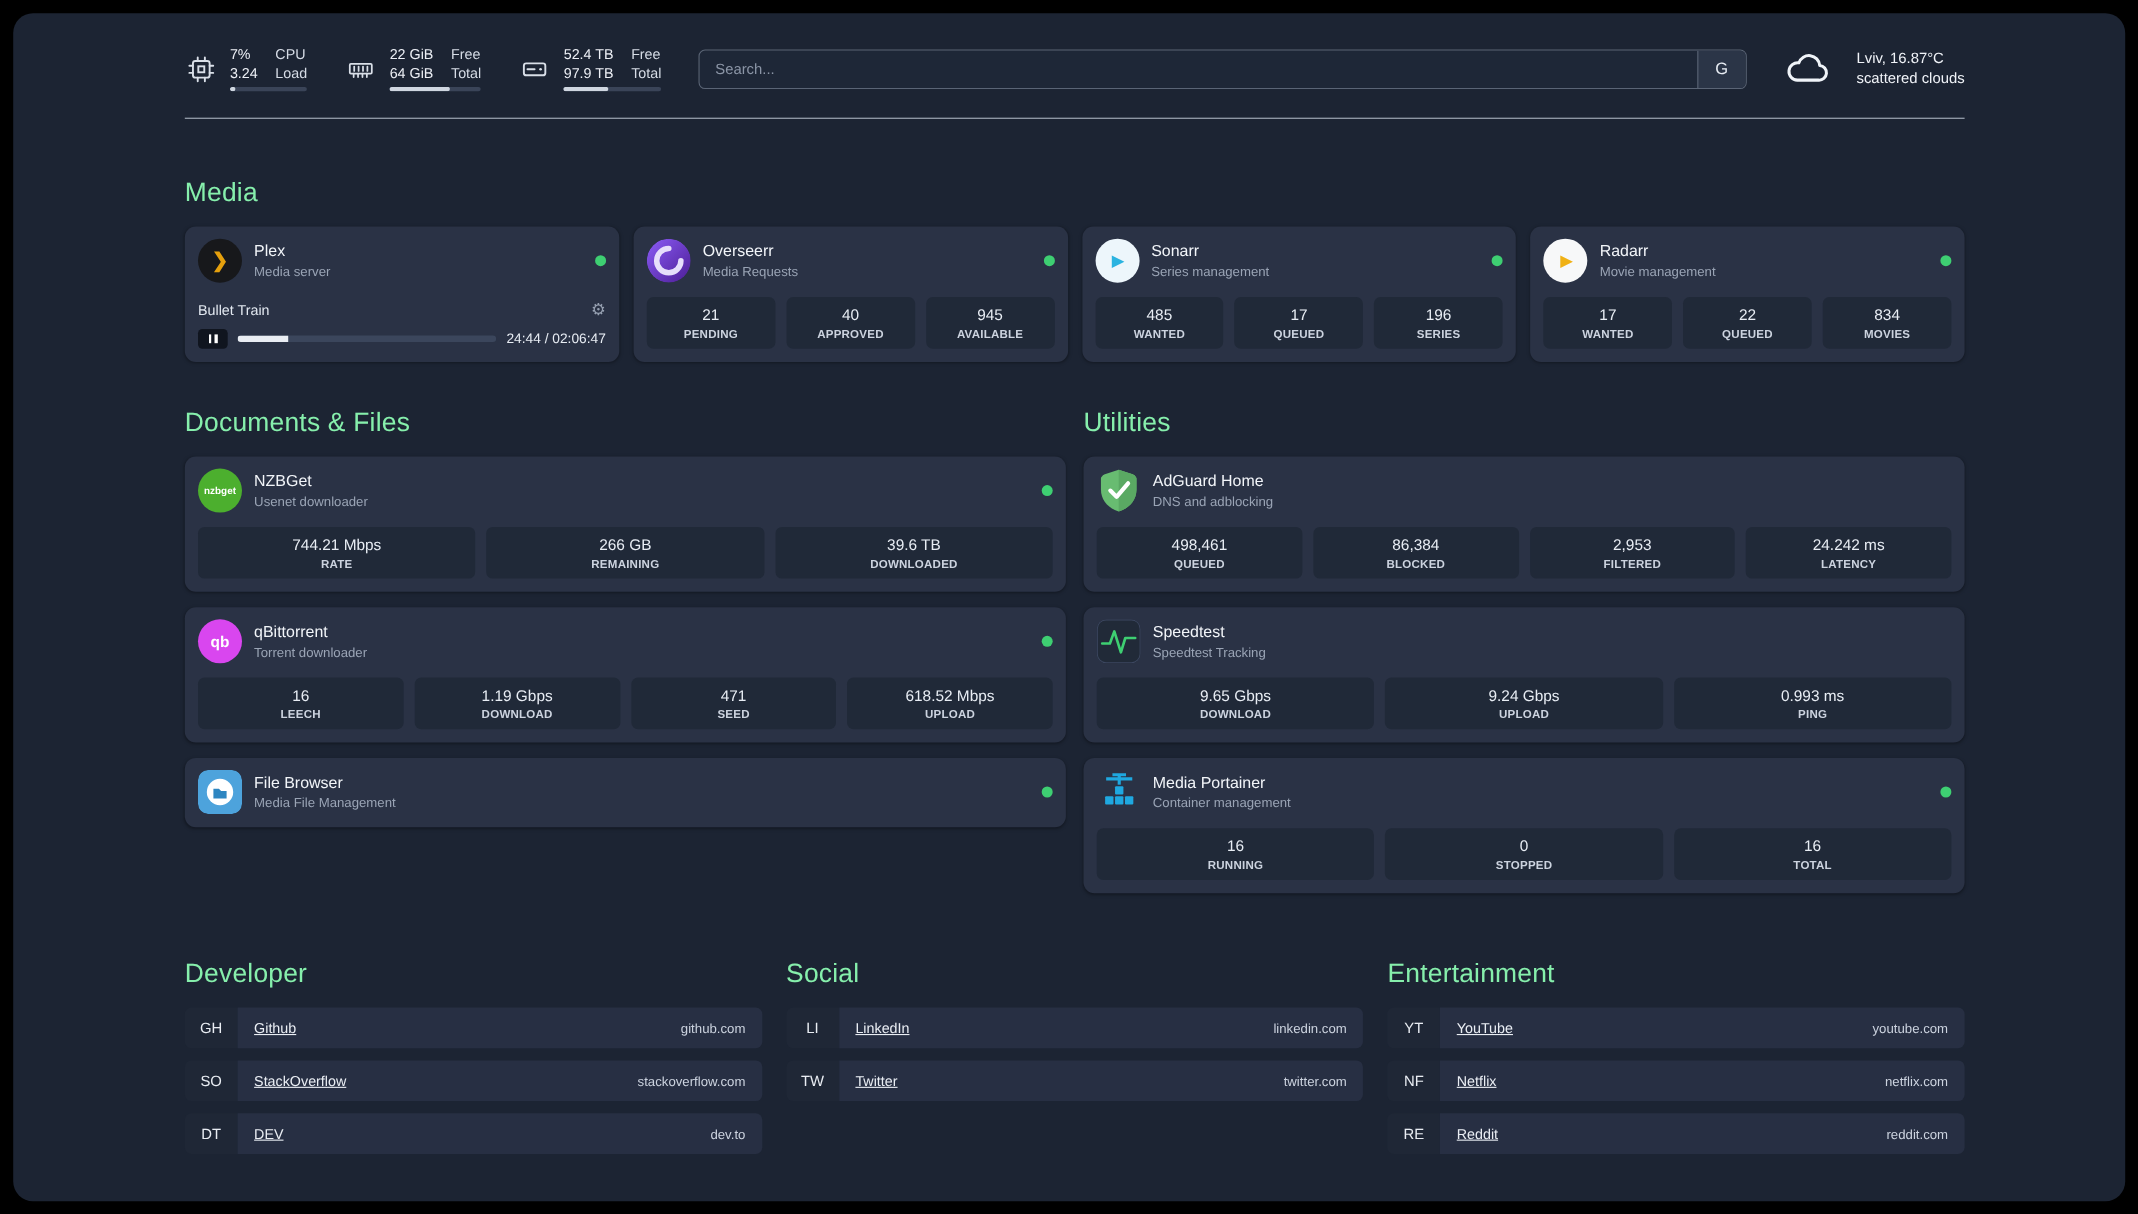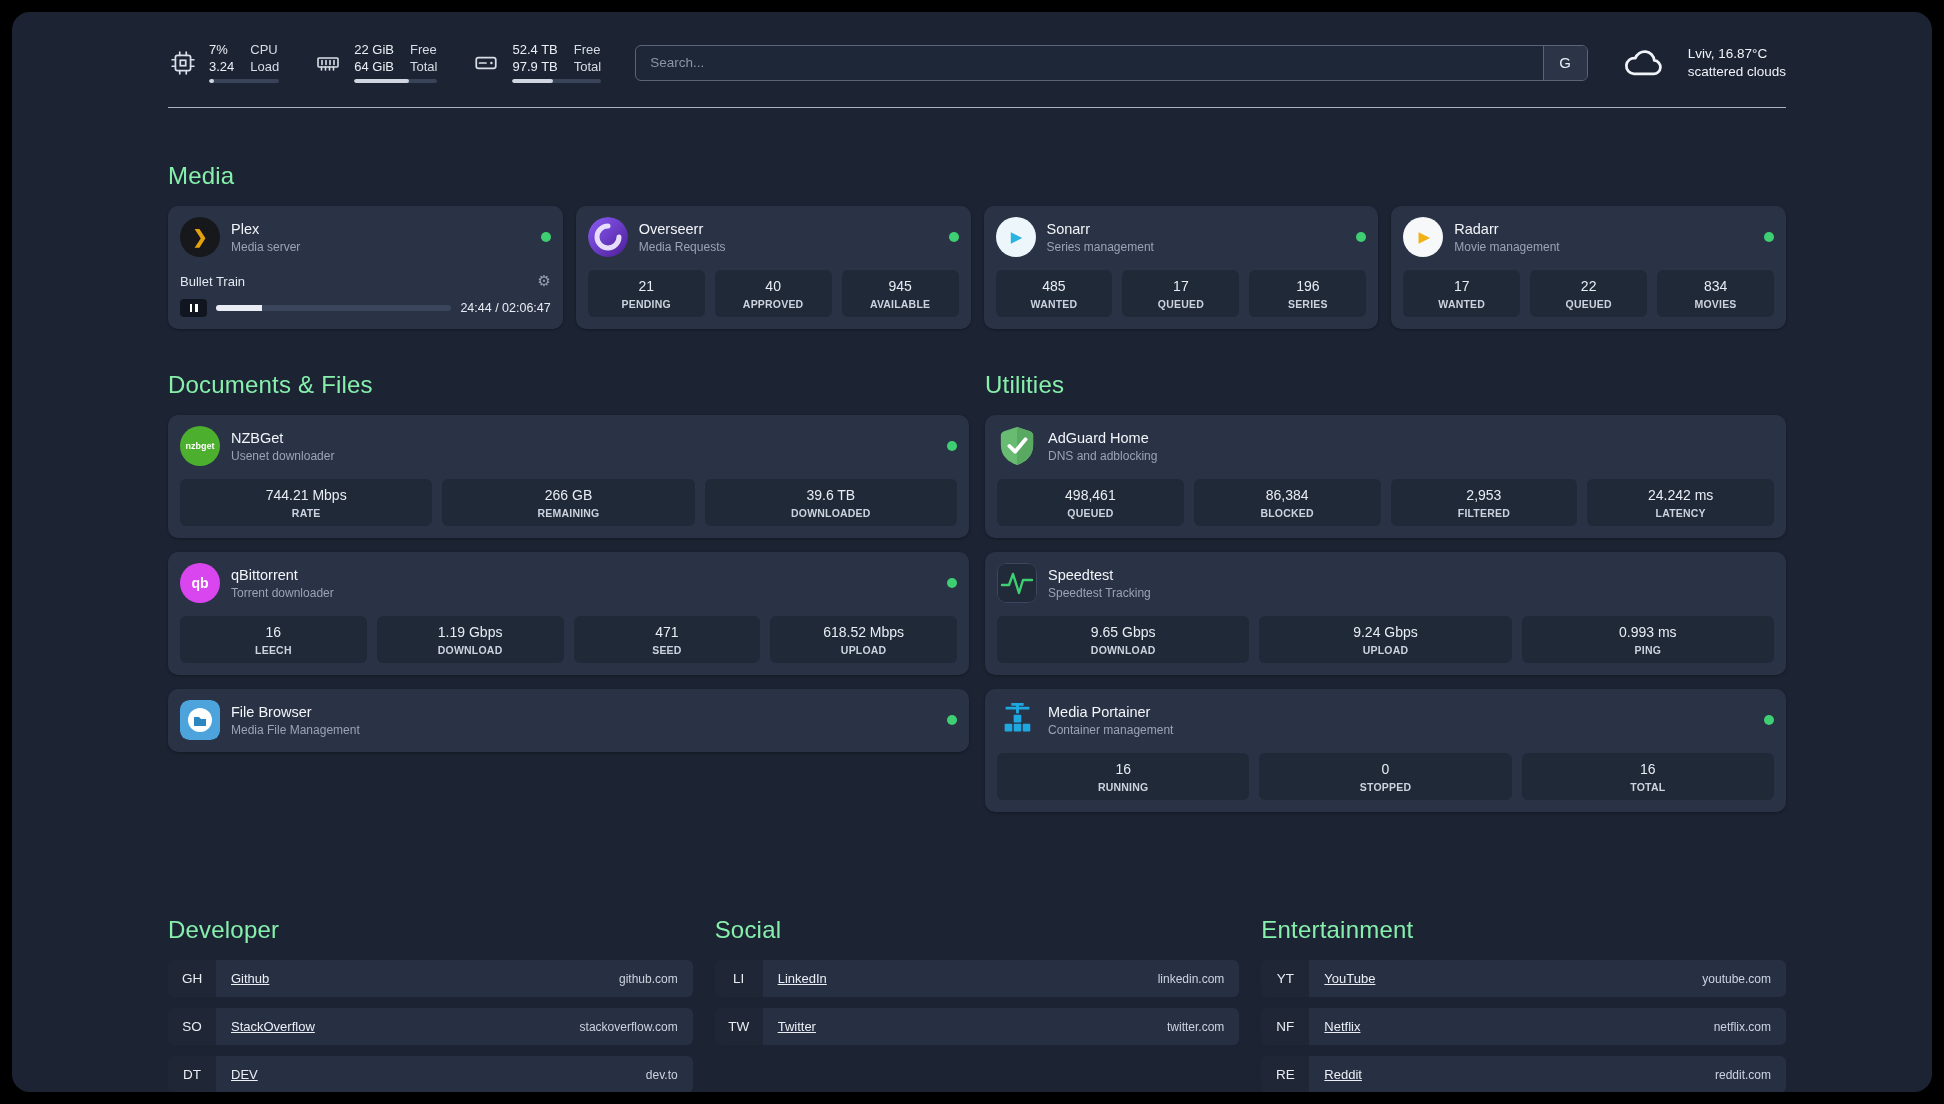--- a/index.html
+++ b/index.html
@@ -74,21 +74,21 @@
   .radarr-icon { background:#f7f8f9; }
   .radarr-glyph { color:#f0b115; font-size:15px; margin-left:2px; }
   .nzbget-icon { background:#4caf2e; }
   .nzbget-glyph { color:#fff; font-size:9px; font-weight:bold; }
   .qb-icon { background:#d946ef; }
   .qb-glyph { color:#fff; font-size:14px; font-weight:bold; }
   .square-icon { border-radius:9px; }
 
   
   .bookmarks { display:grid; grid-template-columns:1fr 1fr 1fr; gap:22px; margin-top:60px; }
-  .bm-col .section-title { margin-bottom:16px;margin-top:44px; }
+  .bm-col .section-title { margin-bottom:16px; }
   .bm-row { display:flex; height:37px; margin-bottom:11px; cursor:pointer; }
   .bm-abbr { width:48px; background:#1f2736; border-radius:6px 0 0 6px; display:flex; align-items:center;
              justify-content:center; font-size:13.5px; color:#e9edf3; flex:none; }
   .bm-pill { flex:1; background:#272f43; border-radius:0 6px 6px 0; display:flex; align-items:center;
              justify-content:space-between; padding:0 15px; min-width:0; }
   .bm-name { font-size:13px; color:#eaeef4;text-decoration:underline; }
   .bm-url { font-size:12px; color:#ccd3df; }
 </style>
 </head>
 <body>

